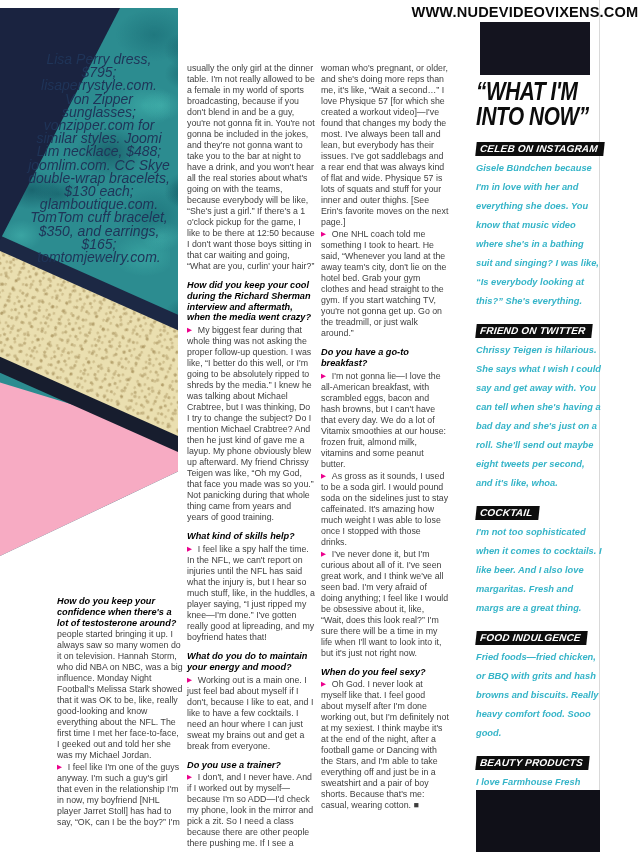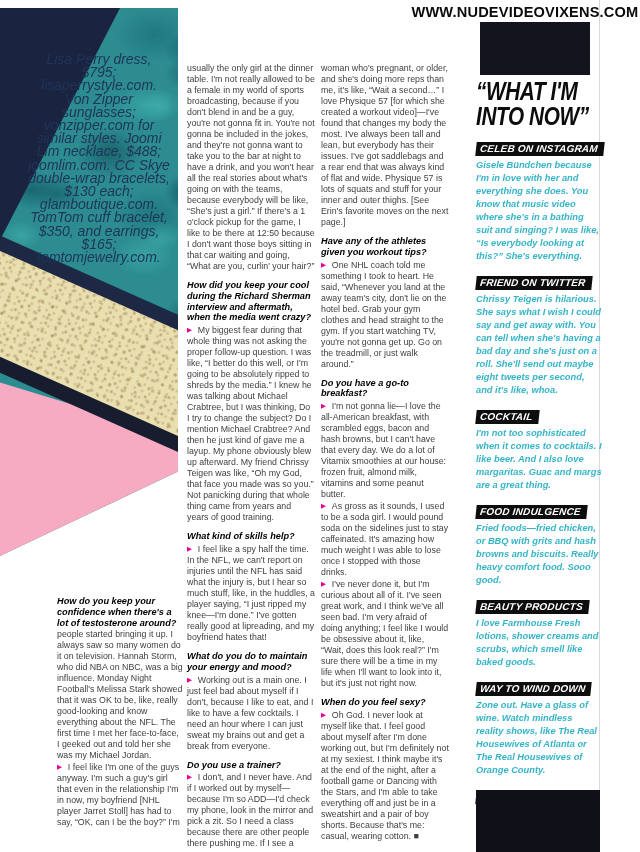--- a/index.html
+++ b/index.html
@@ -52,21 +52,21 @@
   .sidebar{position:absolute;left:476px;top:12px;width:126px;}
   .sb-topbox{margin:10px 0 0 4px;width:110px;height:53px;background:#14141f;}
   .sb-title{margin:4px 0 0 0;font-size:26px;line-height:25px;font-weight:900;
         font-style:italic;color:#0c0c0c;transform:scaleX(.8);transform-origin:left top;
         letter-spacing:-.5px;white-space:nowrap;}
   .sb-title span{display:block;}
   .sb-sec{margin-top:9px;}
   .sb-label{display:inline-block;background:#0d0d0d;color:#ffffff;font-size:10px;
         font-weight:bold;font-style:italic;padding:1px 6px 2px 4px;
         transform:skewX(-6deg);letter-spacing:.2px;white-space:nowrap;}
-  .sb-text{margin-top:3px;font-size:9.3px;line-height:13px;font-weight:700;
+  .sb-text{margin-top:3px;font-size:9.3px;line-height:19px;font-weight:700;
         font-style:italic;color:#35b4c8;}
   .sb-bottombox{position:absolute;left:476px;top:790px;width:124px;height:62px;background:#101018;}
 </style>
 </head>
 <body>
 
 <div class="page">
   <div class="watermark">WWW.NUDEVIDEOVIXENS.COM</div>
   <div class="edge-line"></div>
 
@@ -90,40 +90,39 @@
       <p class="blk a"><span class="marker">▶ </span>My biggest fear during that whole thing was not asking the proper follow-up question. I was like, “I better do this well, or I'm going to be absolutely ripped to shreds by the media.” I knew he was talking about Michael Crabtree, but I was thinking, Do I try to change the subject? Do I mention Michael Crabtree? And then he just kind of gave me a layup. My phone obviously blew up afterward. My friend Chrissy Teigen was like, “Oh my God, that face you made was so you.” Not panicking during that whole thing came from years and years of good training.</p>
       <p class="blk q">What kind of skills help?</p>
       <p class="blk a"><span class="marker">▶ </span>I feel like a spy half the time. In the NFL, we can't report on injuries until the NFL has said what the injury is, but I hear so much stuff, like, in the huddles, a player saying, “I just ripped my knee—I'm done.” I've gotten really good at lipreading, and my boyfriend hates that!</p>
       <p class="blk q">What do you do to maintain your energy and mood?</p>
       <p class="blk a"><span class="marker">▶ </span>Working out is a main one. I just feel bad about myself if I don't, because I like to eat, and I like to have a few cocktails. I need an hour where I can just sweat my brains out and get a break from everyone.</p>
       <p class="blk q">Do you use a trainer?</p>
       <p class="blk a"><span class="marker">▶ </span>I don't, and I never have. And if I worked out by myself—because I'm so ADD—I'd check my phone, look in the mirror and pick a zit. So I need a class because there are other people there pushing me. If I see a</p>
     </div>
   <div class="col col-c">
       <p class="blk p">woman who's pregnant, or older, and she's doing more reps than me, it's like, “Wait a second…” I love Physique 57 [for which she created a workout video]—I've found that changes my body the most. I've always been tall and lean, but everybody has their issues. I've got saddlebags and a rear end that was always kind of flat and wide. Physique 57 is lots of squats and stuff for your inner and outer thighs. [See Erin's favorite moves on the next page.]</p>
-      <p class="blk q">Have any of the athletes given you workout tips?</p>
       <p class="blk a"><span class="marker">▶ </span>One NHL coach told me something I took to heart. He said, “Whenever you land at the away team's city, don't lie on the hotel bed. Grab your gym clothes and head straight to the gym. If you start watching TV, you're not gonna get up. Go on the treadmill, or just walk around.”</p>
       <p class="blk q">Do you have a go-to breakfast?</p>
       <p class="blk a"><span class="marker">▶ </span>I'm not gonna lie—I love the all-American breakfast, with scrambled eggs, bacon and hash browns, but I can't have that every day. We do a lot of Vitamix smoothies at our house: frozen fruit, almond milk, vitamins and some peanut butter.</p>
       <p class="blk a"><span class="marker">▶ </span>As gross as it sounds, I used to be a soda girl. I would pound soda on the sidelines just to stay caffeinated. It's amazing how much weight I was able to lose once I stopped with those drinks.</p>
       <p class="blk a"><span class="marker">▶ </span>I've never done it, but I'm curious about all of it. I've seen great work, and I think we've all seen bad. I'm very afraid of doing anything; I feel like I would be obsessive about it, like, “Wait, does this look real?” I'm sure there will be a time in my life when I'll want to look into it, but it's just not right now.</p>
       <p class="blk q">When do you feel sexy?</p>
       <p class="blk a"><span class="marker">▶ </span>Oh God. I never look at myself like that. I feel good about myself after I'm done working out, but I'm definitely not at my sexiest. I think maybe it's at the end of the night, after a football game or Dancing with the Stars, and I'm able to take everything off and just be in a sweatshirt and a pair of boy shorts. Because that's me: casual, wearing cotton. ■</p>
     </div>
 
   <aside class="sidebar">
     <div class="sb-topbox"></div>
     <h2 class="sb-title">
       <span>“WHAT I'M</span>
       <span>INTO NOW”</span>
     </h2>
     <div>
         <div class="sb-sec"><div class="sb-label">CELEB ON INSTAGRAM</div><div class="sb-text">Gisele Bündchen because I'm in love with her and everything she does. You know that music video where she's in a bathing suit and singing? I was like, “Is everybody looking at this?” She's everything.</div></div>
         <div class="sb-sec"><div class="sb-label">FRIEND ON TWITTER</div><div class="sb-text">Chrissy Teigen is hilarious. She says what I wish I could say and get away with. You can tell when she's having a bad day and she's just on a roll. She'll send out maybe eight tweets per second, and it's like, whoa.</div></div>
-        <div class="sb-sec"><div class="sb-label">COCKTAIL</div><div class="sb-text">I'm not too sophisticated when it comes to cocktails. I like beer. And I also love margaritas. Guac and margs are a great thing.</div></div>
+        <div class="sb-sec"><div class="sb-label">COCKTAIL</div><div class="sb-text">I'm not too sophisticated when it comes to cocktails. I like beer. And I also love margaritas. Fresh and margs are a great thing.</div></div>
         <div class="sb-sec"><div class="sb-label">FOOD INDULGENCE</div><div class="sb-text">Fried foods—fried chicken, or BBQ with grits and hash browns and biscuits. Really heavy comfort food. Sooo good.</div></div>
         <div class="sb-sec"><div class="sb-label">BEAUTY PRODUCTS</div><div class="sb-text">I love Farmhouse Fresh lotions, shower creams and scrubs, which smell like baked goods.</div></div>
         <div class="sb-sec"><div class="sb-label">WAY TO WIND DOWN</div><div class="sb-text">Zone out. Have a glass of wine. Watch mindless reality shows, like The Real Housewives of Atlanta or The Real Housewives of Orange County.</div></div>
         <div class="sb-sec"><div class="sb-label">PIECE OF JEWELRY</div></div>
       </div>
   </aside>
   <div class="sb-bottombox"></div>
 </div>
 
 </body></html>

